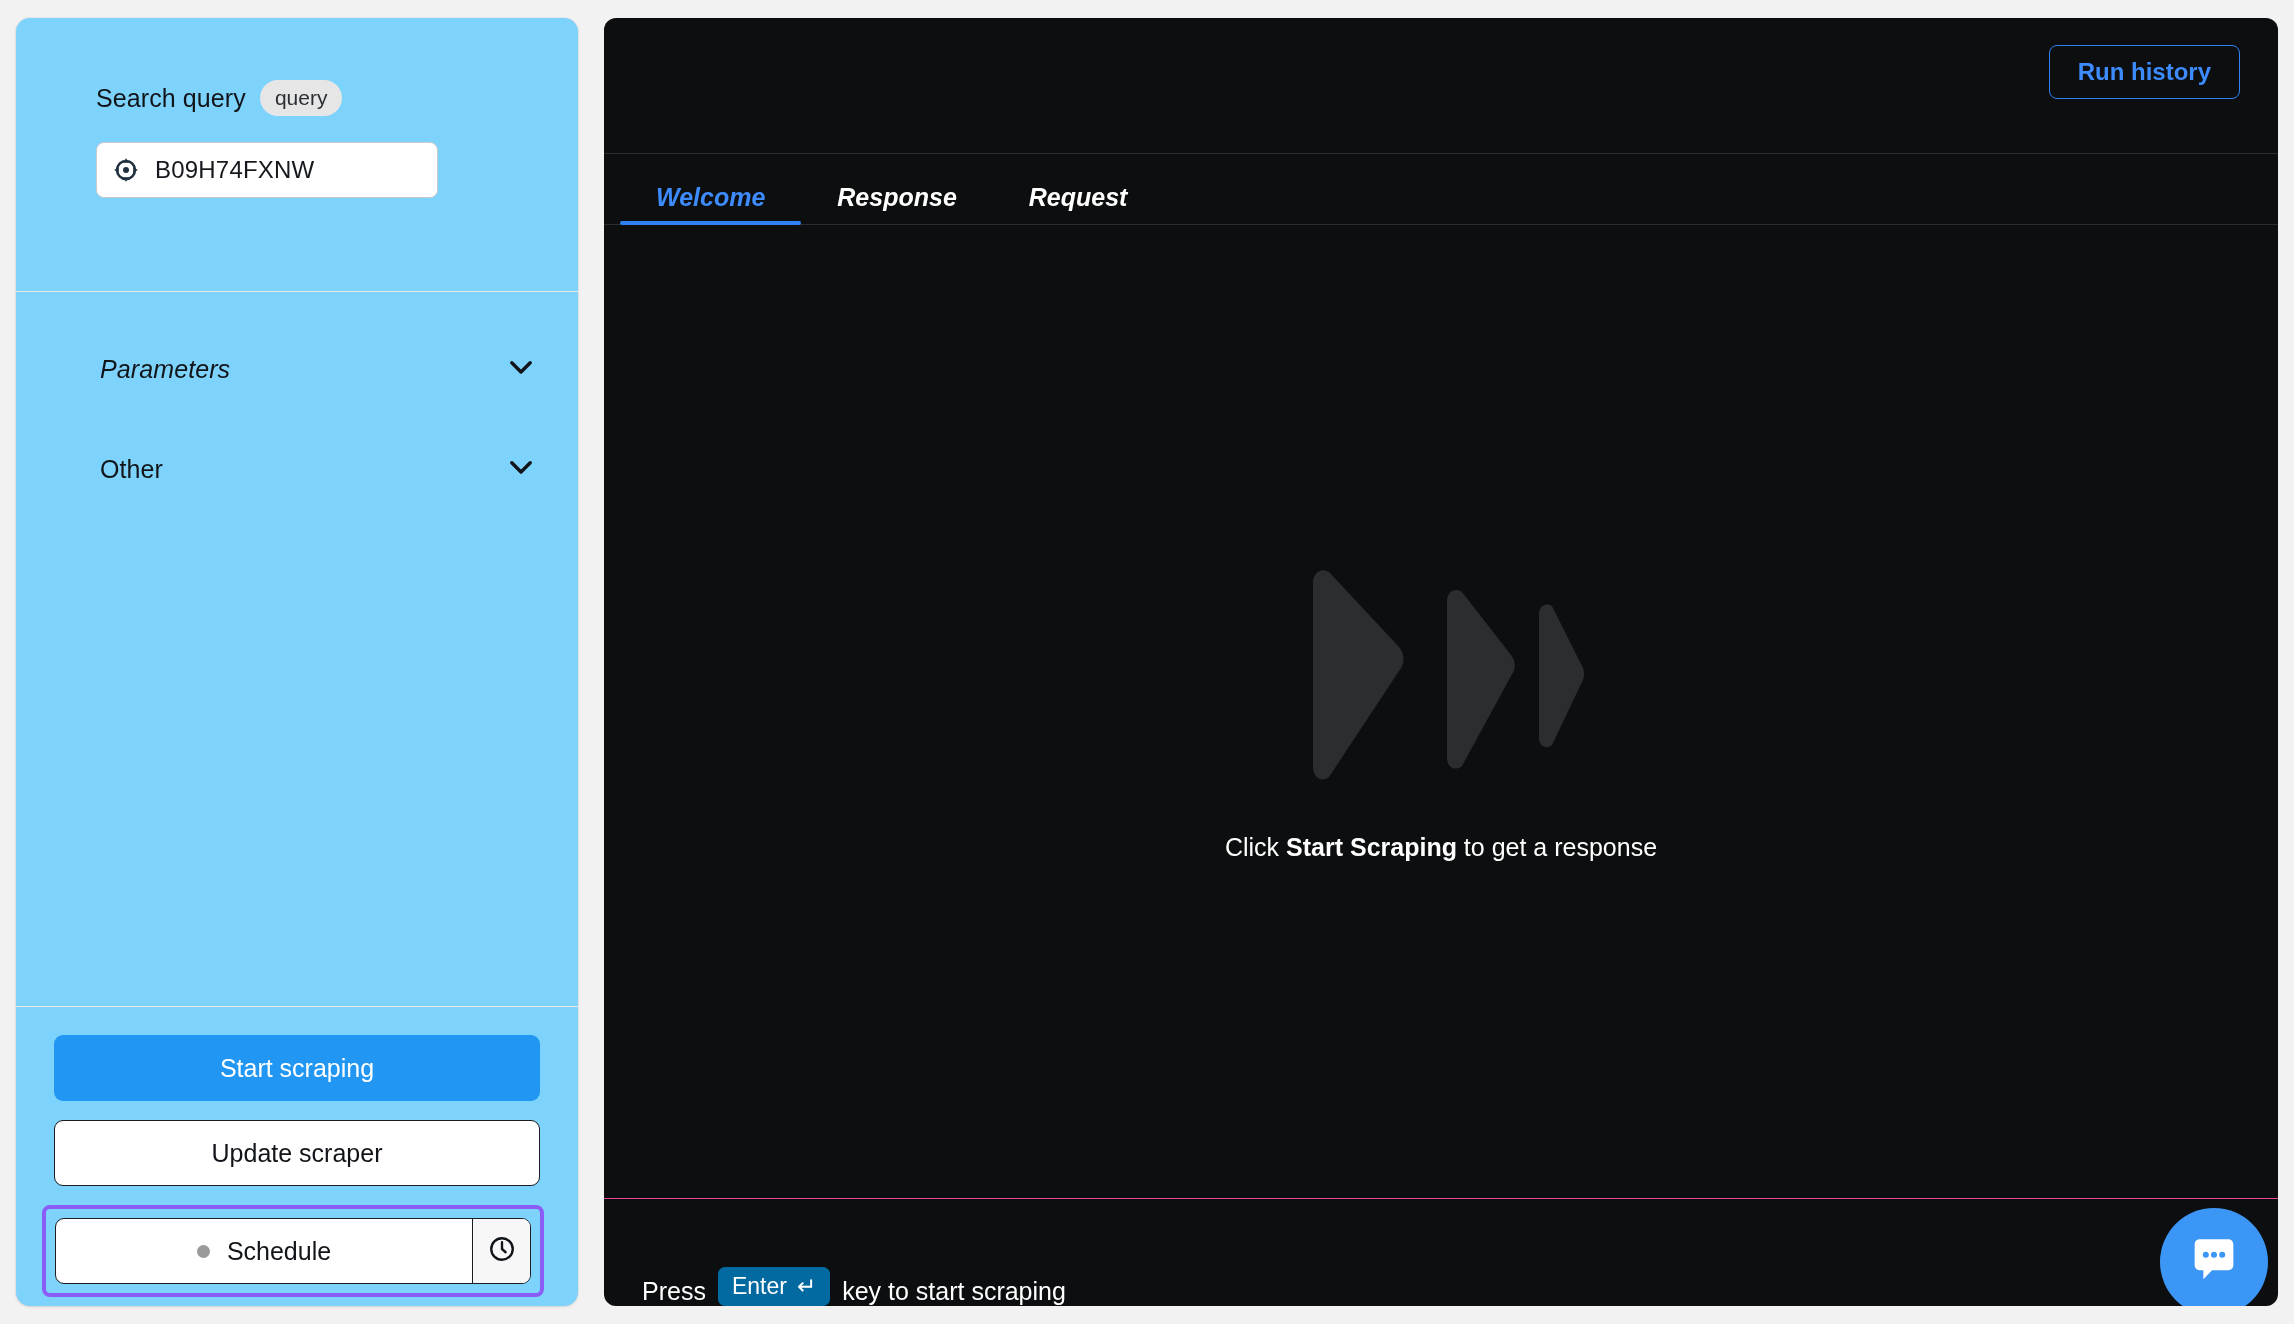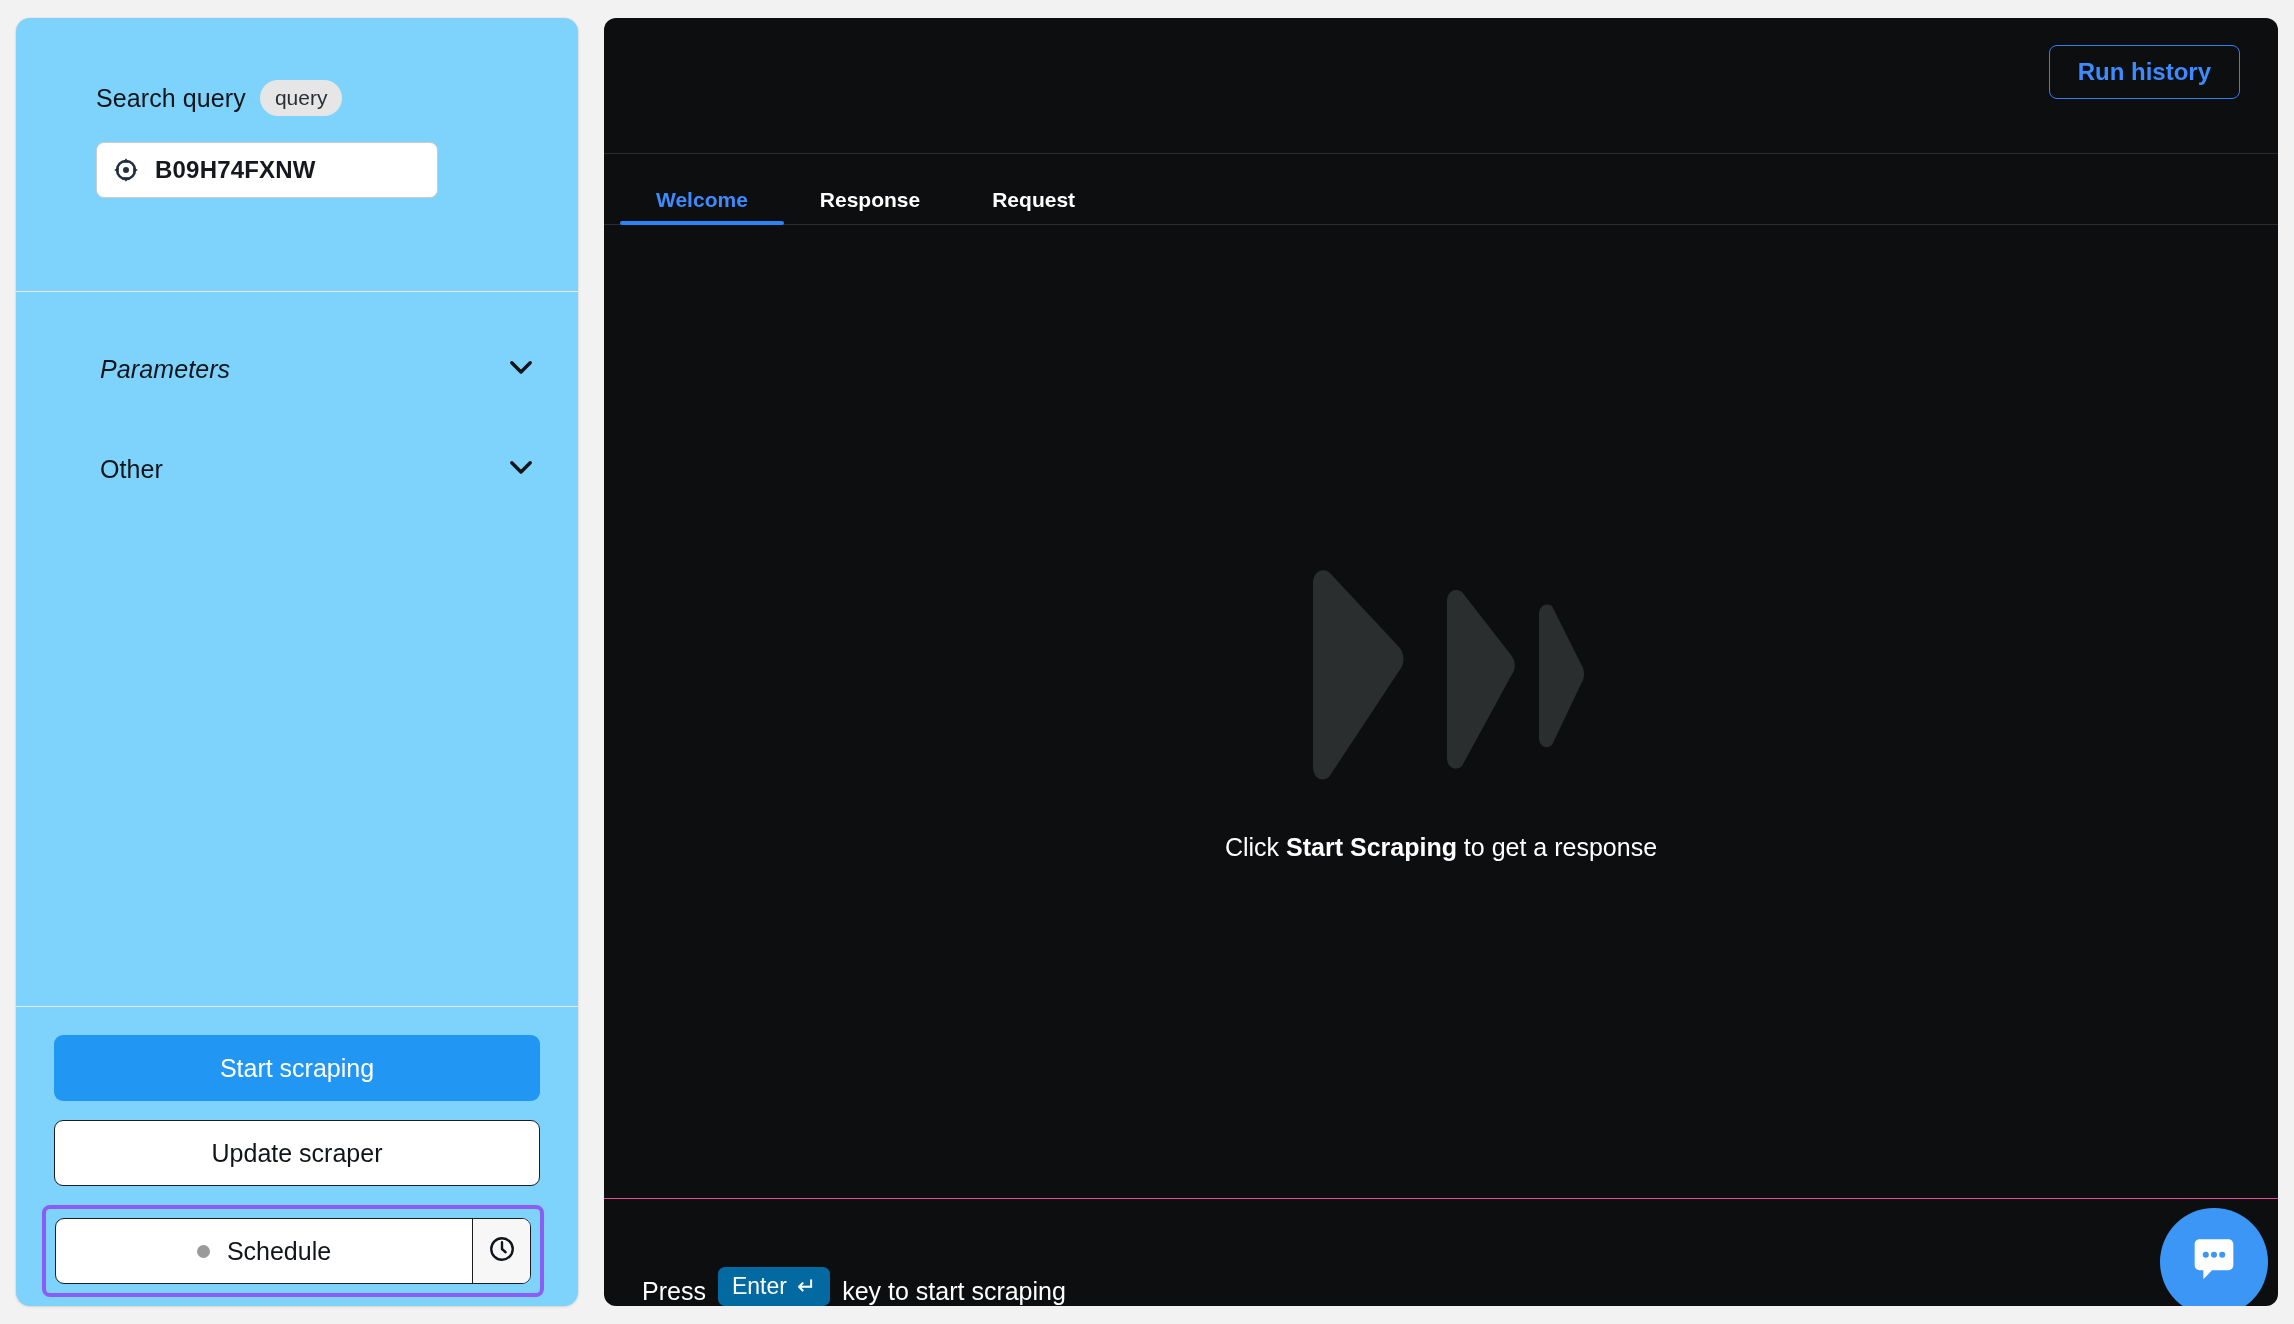--- a/index.html
+++ b/index.html
@@ -67,21 +67,20 @@
     margin-left: 80px;
     width: 342px;
     height: 56px;
     border: 1px solid #c9cbcd;
     border-radius: 8px;
     display: flex;
     align-items: center;
     padding: 0 14px;
     gap: 14px;
     background: #fff;
-    font-weight: bold;
   }
   .query-input-wrap .field-icon { flex: 0 0 auto; display:flex; }
   .query-value {
     font-size: 24px;
     color: #15181c;
     letter-spacing: 0.2px;
   }
 
   
   .groups {
@@ -209,27 +208,28 @@
   .tabs-bar {
     flex: 0 0 auto;
     border-top: 1px solid #2a2d2f;
     border-bottom: 1px solid #2a2d2f;
     display: flex;
     align-items: flex-end;
     padding-left: 16px;
     height: 72px;
   }
   .tab {
-    font-size: 21px;
+    font-size: 25px;
     font-weight: bold;
     color: #ffffff;
     padding: 0 36px 14px 36px;
     cursor: pointer;
     position: relative;
     line-height: 1;
+    font-style: italic;
   }
   .tab.active { color: #3d8bfd; }
   .tab.active::after {
     content: "";
     position: absolute;
     left: 0; right: 0; bottom: -1px;
     height: 4px;
     background: #2f81f7;
     border-radius: 2px;
   }

